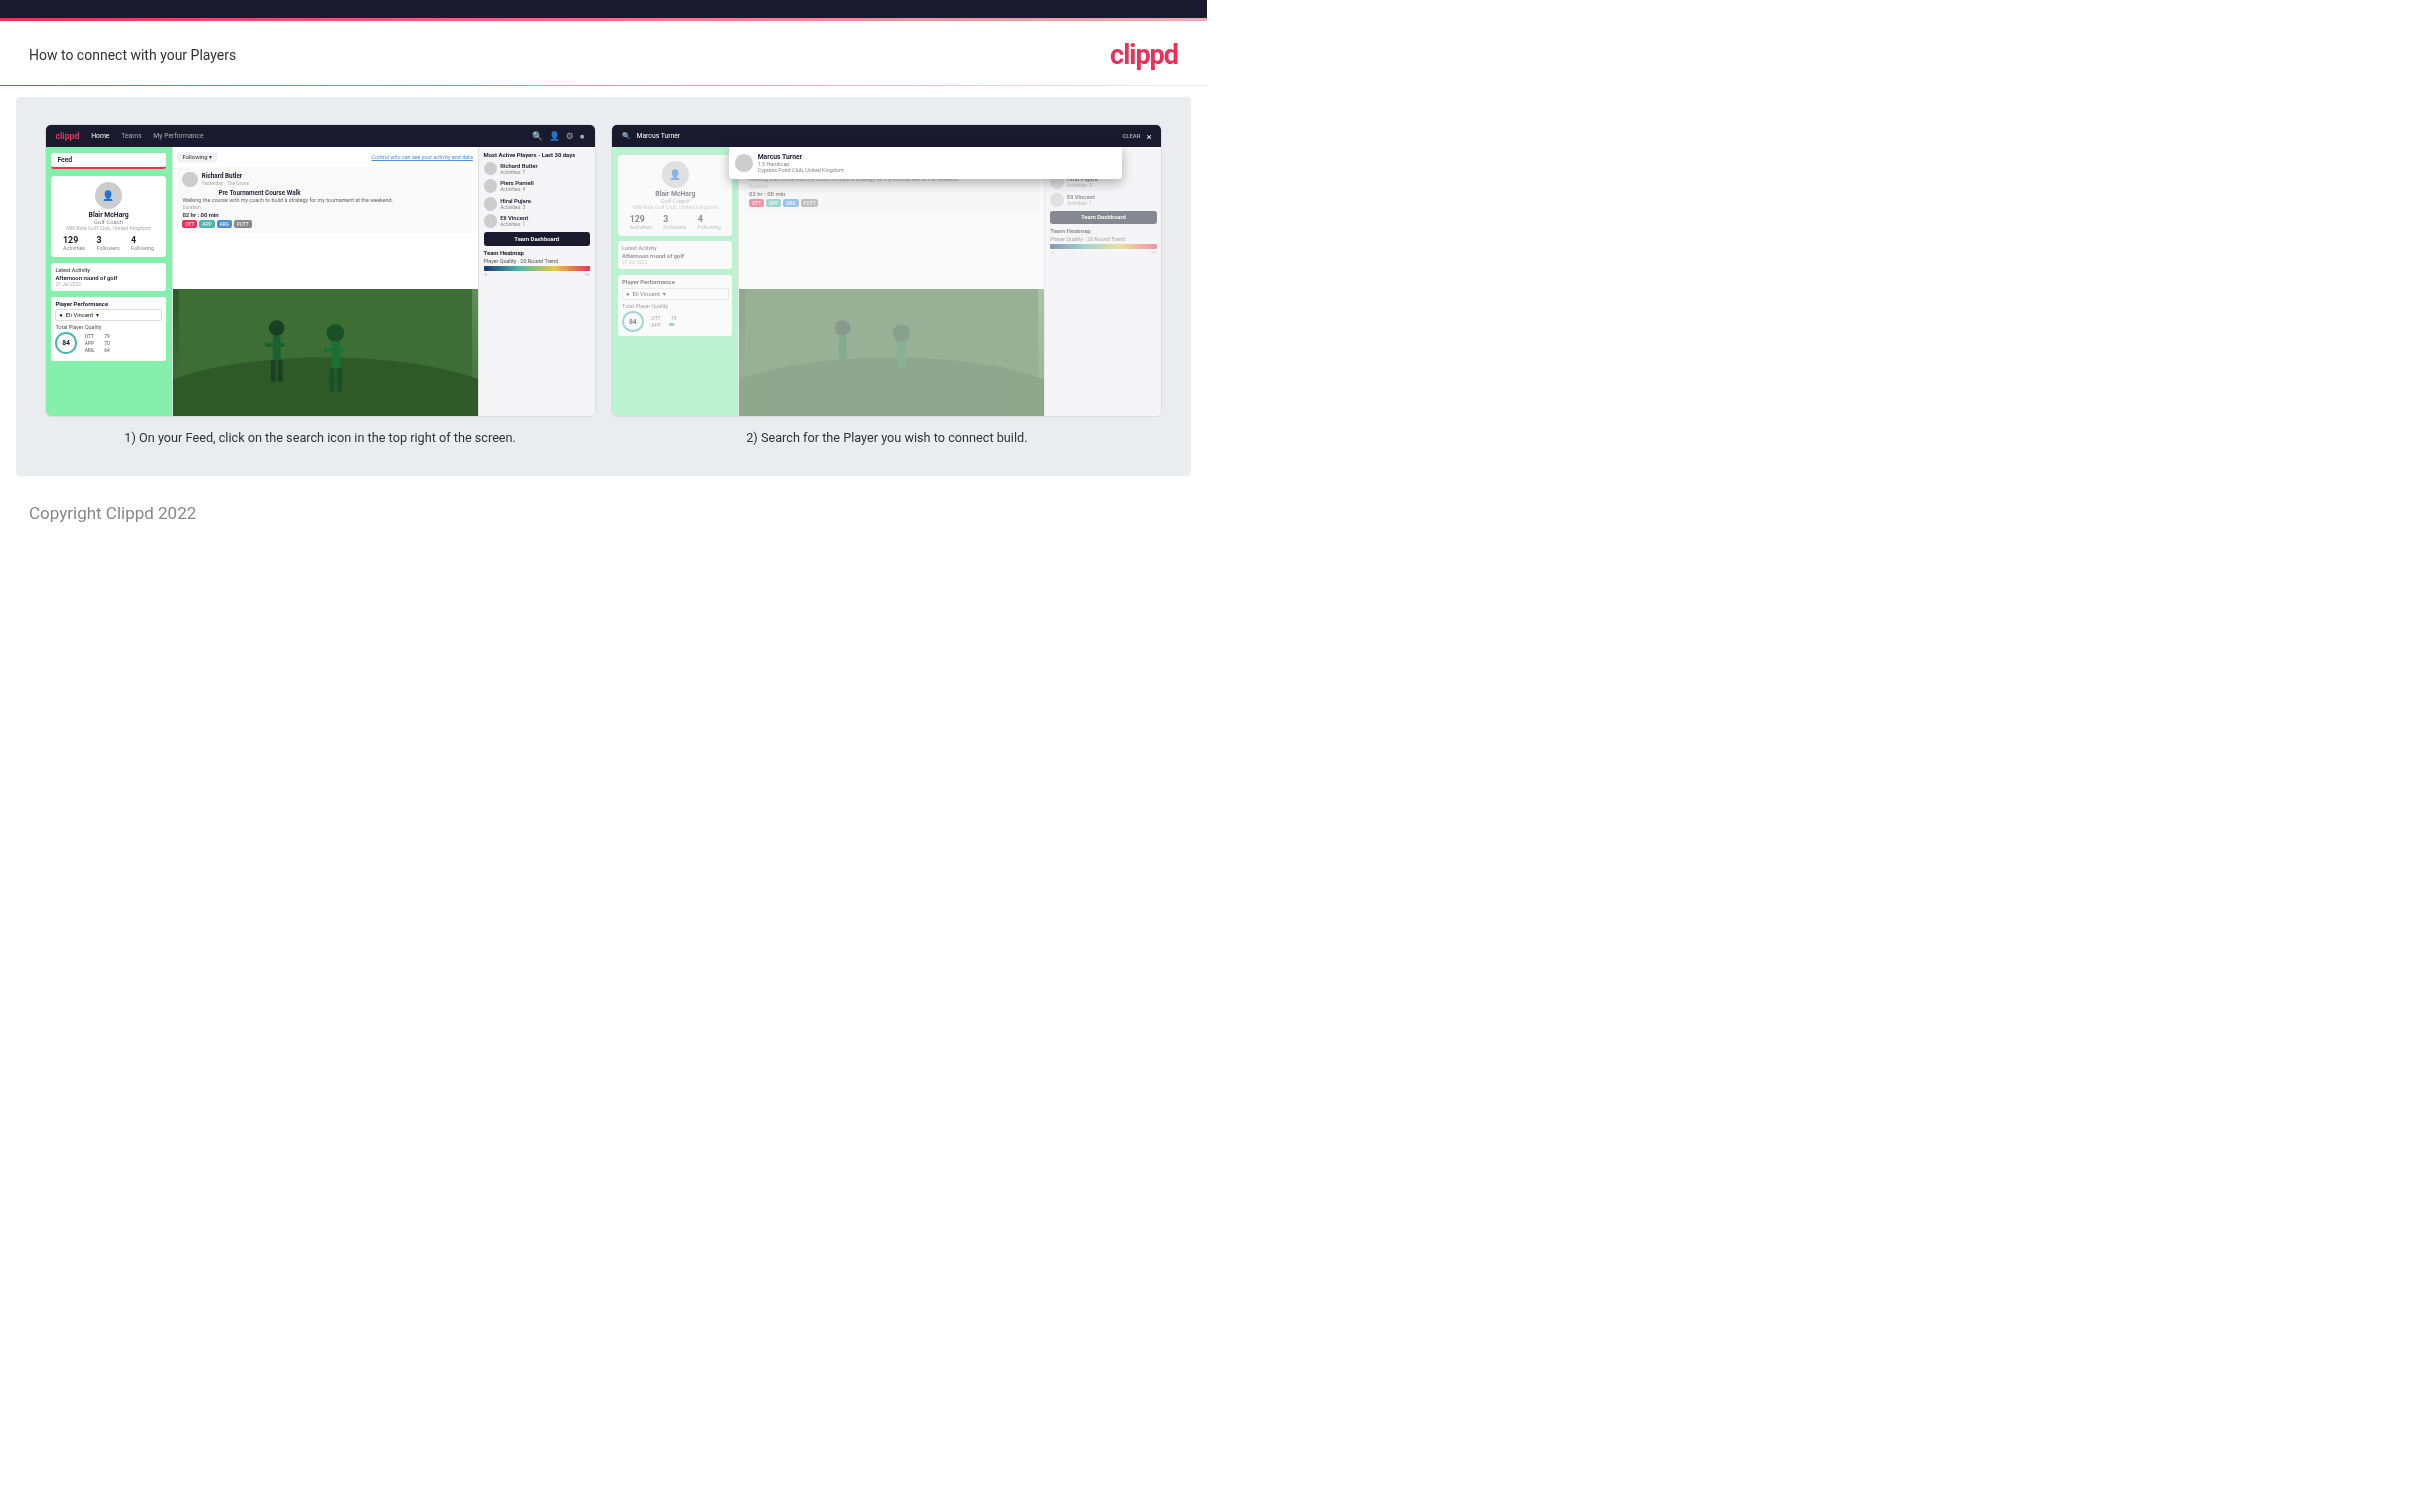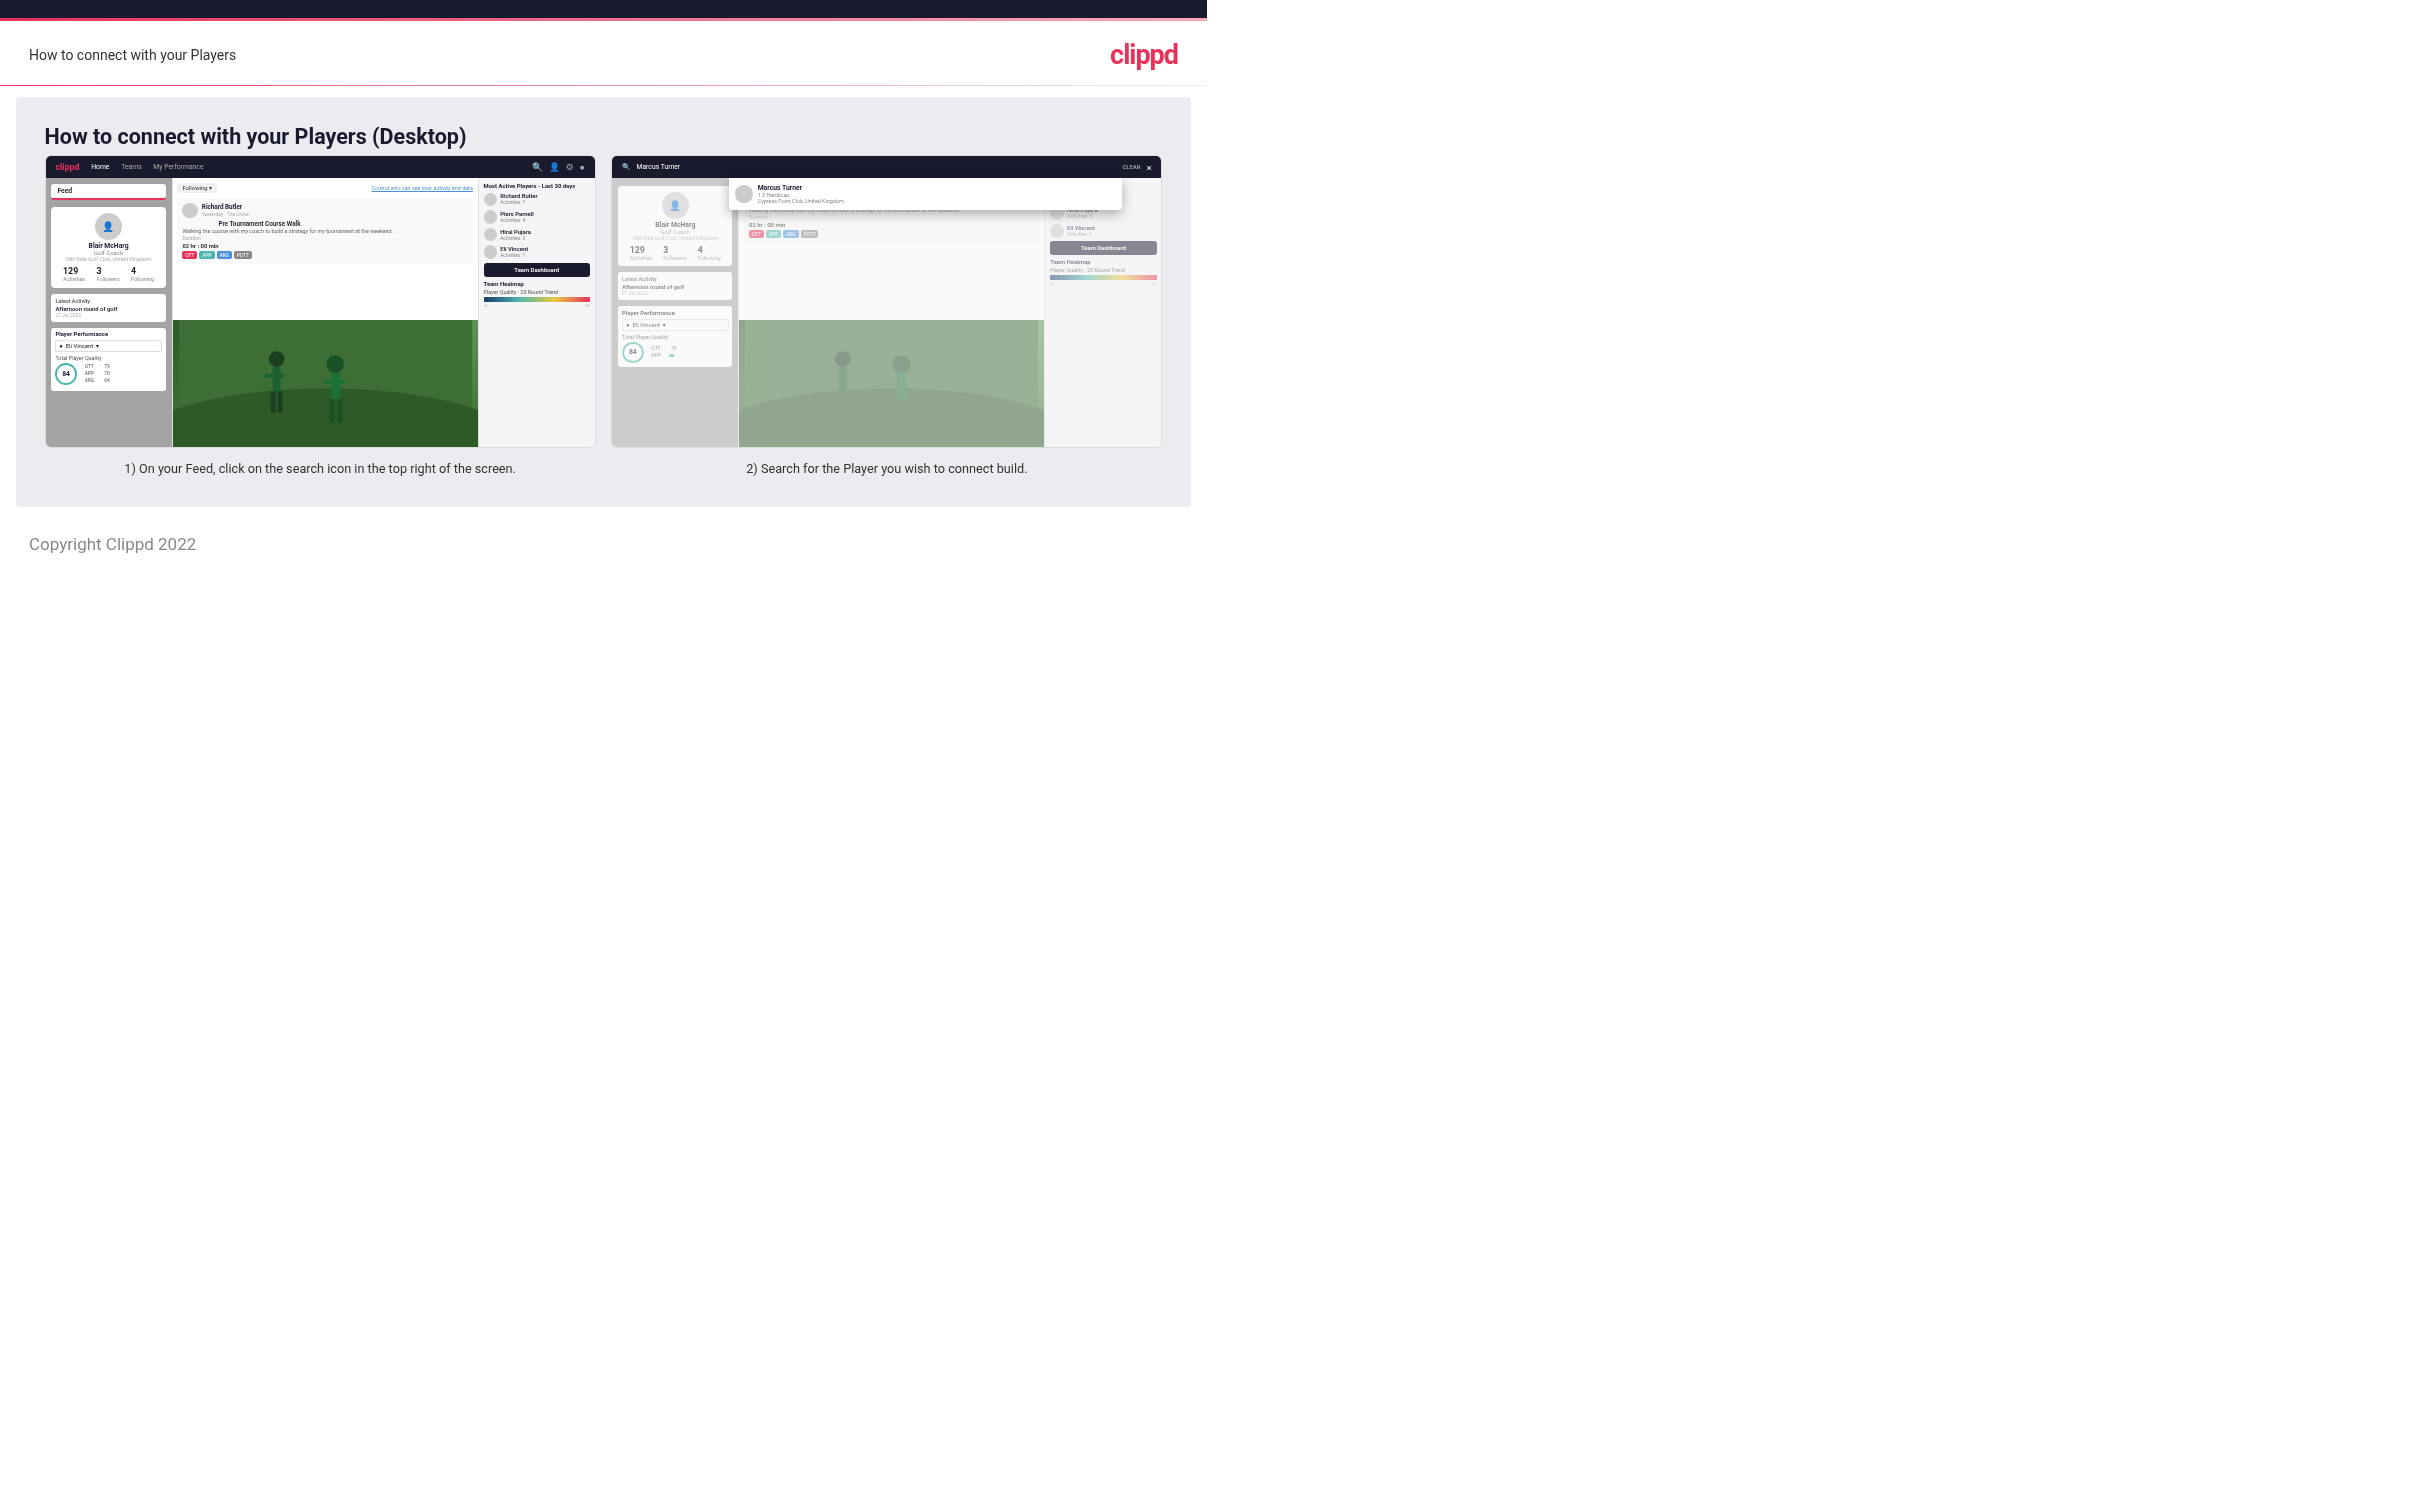--- a/index.html
+++ b/index.html
@@ -129,21 +129,21 @@
     }
 
     .app-body {
       display: flex;
       flex: 1;
       overflow: hidden;
     }
 
     .app-left {
       width: 127px;
-      background: #a3a3a3;
+      background: #86efac;
       padding: 5.9px;
       border-right: 1px solid #e0e0e0;
       display: flex;
       flex-direction: column;
       gap: 3.9px;
     }
 
     .feed-tab {
       background: #fff;
       border-radius: 2.9px;
@@ -552,21 +552,20 @@
 <div class="gradient-bar"></div>
 
 <div class="header">
   <span class="header-title">How to connect with your Players</span>
   <span class="logo-text">clippd</span>
 </div>
 
 <div class="header-divider"></div>
 
 <div class="main-content">
-  <div class="main-heading">How to connect with your Players (Desktop)</div>
 
   <div class="panels">
 
     <div class="panel">
       <div class="screenshot">
 
         <div class="app-ui">
 
           <div class="app-nav">
             <span class="app-nav-logo">clippd</span>

